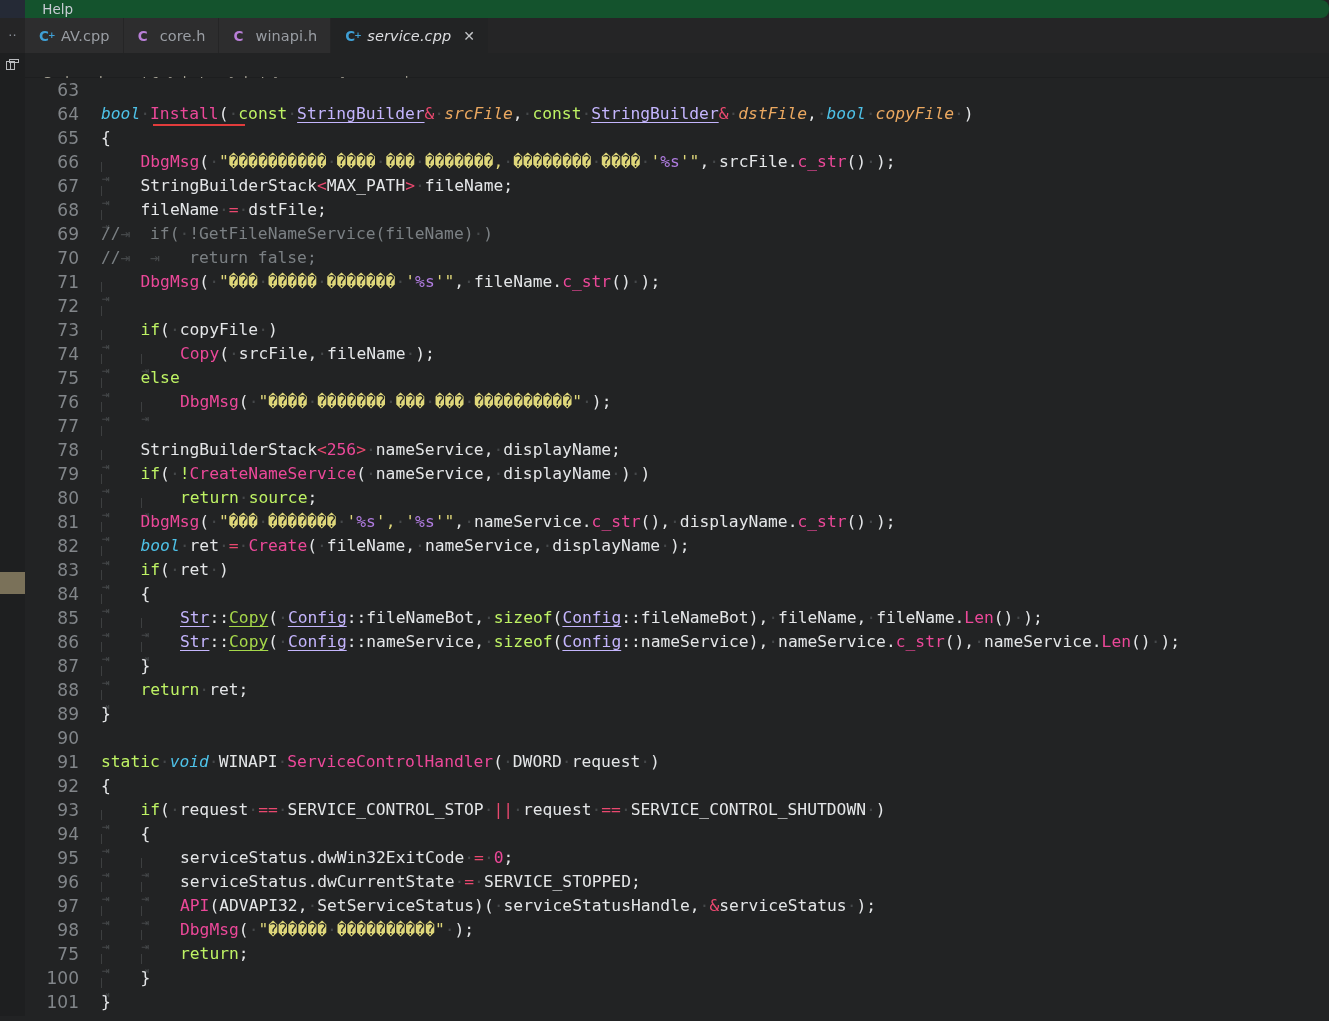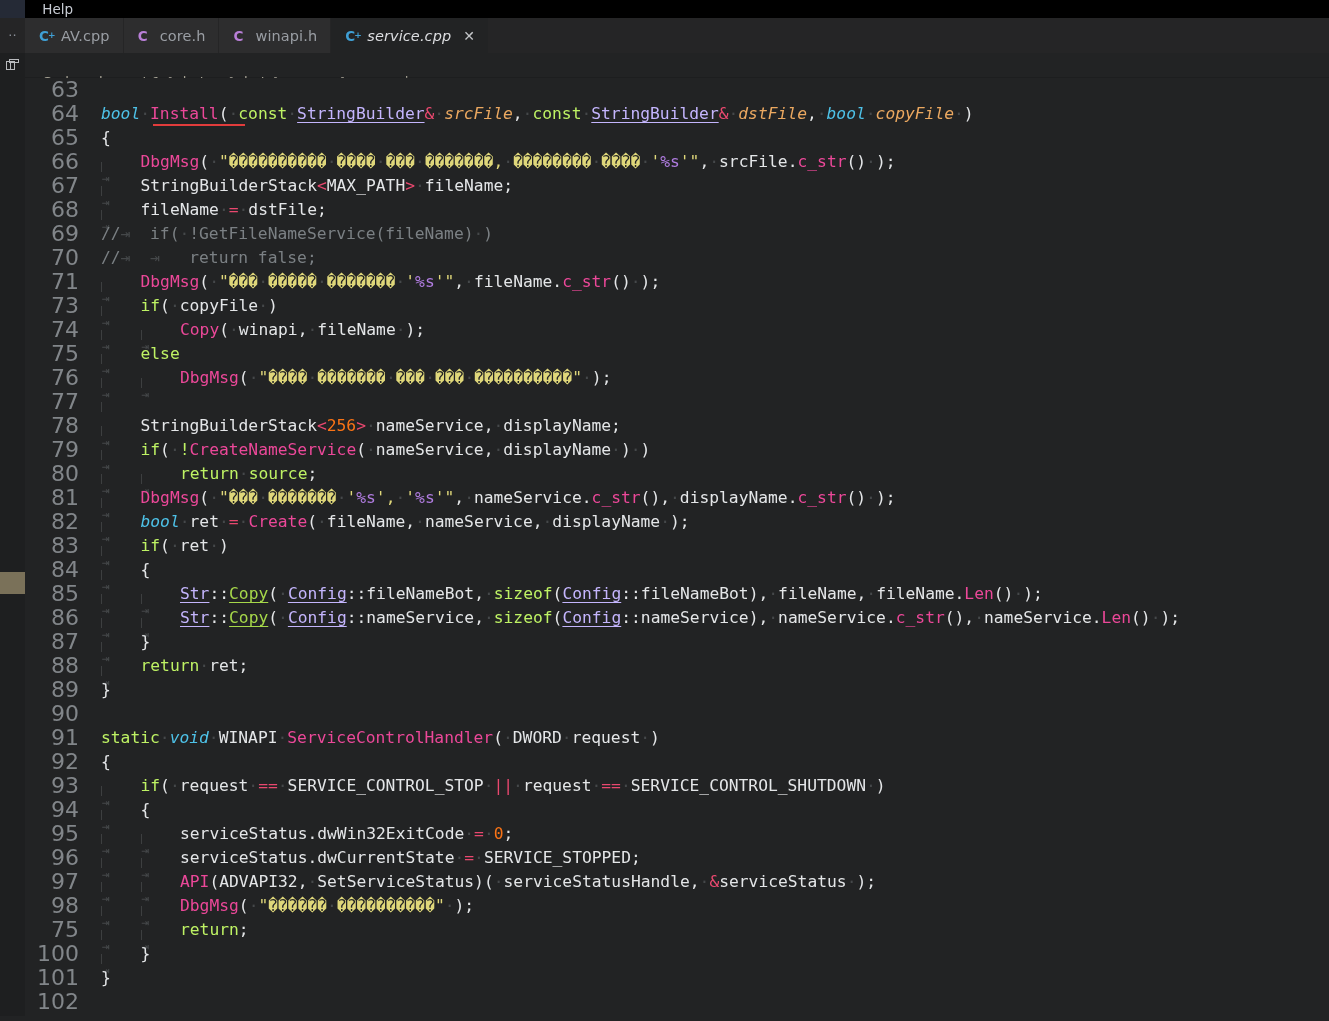--- a/index.html
+++ b/index.html
@@ -5,22 +5,22 @@
   * { margin:0; padding:0; box-sizing:border-box; }
   html,body { width:1329px; height:1021px; overflow:hidden; }
   body {
     background:#222324;
     font-family:"DejaVu Sans Mono", monospace;
     -webkit-font-smoothing:antialiased;
   }
 
   
   #menubar {
-    height:18px; background:#000000; position:relative;
-    display:flex; align-items:center;
+    height:18px; background:#14532d; position:relative;
+    display:flex; align-items:center;border-radius:8px;
   }
   #menubar .mi {
     font-family:"DejaVu Sans","Liberation Sans",sans-serif;
     font-size:13.5px; color:#c8ccd4; line-height:18px;
     padding:0 9px; white-space:nowrap;
   }
   #menubar .mi.clipped { padding-left:0; margin-left:-2px; }
   #menubar .strut { position:absolute; left:0; top:0; width:25px; height:18px; background:#252a36; }
 
   
@@ -87,21 +87,21 @@
     width:25px; min-width:25px; background:#1e1f20; position:relative;
   }
   #overviewstrip .marker {
     position:absolute; left:0; width:25px; height:22px; background:#7a7159;
   }
   #codearea { flex:1; position:relative; }
 
   .row { height:24px; display:flex; align-items:center; white-space:pre; }
   .ln {
     width:76px; min-width:76px; text-align:right; padding-right:22px;
-    color:#82868a; font-size:22px; line-height:24px;
+    color:#82868a; font-size:17px; line-height:24px;
     font-family:"DejaVu Sans","Liberation Sans",sans-serif;
   }
   .code {
     font-family:"DejaVu Sans Mono","Liberation Mono",monospace;
     font-size:16.3px; line-height:24px; color:#dfe1e4;
     position:relative; flex:1;
   }
 
   
   .g { display:inline-block; width:39.5px; position:relative; }
@@ -116,21 +116,21 @@
 
   
   .kw   { color:#bef264; }          
   .kwi  { color:#4ec2e8; font-style:italic; } 
   .typ  { color:#c4b5fd; text-decoration:underline; text-underline-offset:3px; } 
   .fn   { color:#ec4899; }          
   .id   { color:#e4e6e8; }          
   .par  { color:#eba860; font-style:italic; }  
   .str  { color:#dfd77a; }          
   .fmt  { color:#b07ce0; }          
-  .num  { color:#f97316; }          
+  .num  { color:#ec4899; }          
   .cmt  { color:#7b8084; }          
   .op   { color:#e9486f; }          
   .ws   { color:#45484a; }          
   .tofu { color:#dfd77a; }
   .ulfn { color:#a6d84a; text-decoration:underline; text-underline-offset:3px; }
 
   .errmark {
     position:absolute; height:2px; background:#e23c3c; top:19px;
   }
 </style>
@@ -226,24 +226,25 @@
     <div class="row"><span class="ln">67</span><span class="code"><span class="g"><span class="arr">⇥</span></span><span class="id">StringBuilderStack</span><span class="op">&lt;</span><span class="id">MAX_PATH</span><span class="op">&gt;</span><span class="ws">·</span><span class="id">fileName;</span></span></div>
 
     <div class="row"><span class="ln">68</span><span class="code"><span class="g"><span class="arr">⇥</span></span><span class="id">fileName</span><span class="ws">·</span><span class="op">=</span><span class="ws">·</span><span class="id">dstFile;</span></span></div>
 
     <div class="row"><span class="ln">69</span><span class="code"><span class="cmt">//</span><span class="ws">⇥</span><span class="cmt">  if(</span><span class="ws">·</span><span class="cmt">!GetFileNameService(fileName)</span><span class="ws">·</span><span class="cmt">)</span></span></div>
 
     <div class="row"><span class="ln">70</span><span class="code"><span class="cmt">//</span><span class="ws">⇥</span><span class="ws">  ⇥</span><span class="cmt">   return false;</span></span></div>
 
     <div class="row"><span class="ln">71</span><span class="code"><span class="g"><span class="arr">⇥</span></span><span class="fn">DbgMsg</span><span class="id">(</span><span class="ws">·</span><span class="str">"</span><span class="tofu">���</span><span class="ws">·</span><span class="tofu">�����</span><span class="ws">·</span><span class="tofu">�������</span><span class="ws">·</span><span class="str">'</span><span class="fmt">%s</span><span class="str">'"</span><span class="id">,</span><span class="ws">·</span><span class="id">fileName.</span><span class="fn">c_str</span><span class="id">()</span><span class="ws">·</span><span class="id">);</span></span></div>
 
+    <div class="row"><span class="ln">72</span><span class="code"><span class="g"></span></span></div>
 
     <div class="row"><span class="ln">73</span><span class="code"><span class="g"><span class="arr">⇥</span></span><span class="kw">if</span><span class="id">(</span><span class="ws">·</span><span class="id">copyFile</span><span class="ws">·</span><span class="id">)</span></span></div>
 
-    <div class="row"><span class="ln">74</span><span class="code"><span class="g"><span class="arr">⇥</span></span><span class="g"><span class="arr">⇥</span></span><span class="fn">Copy</span><span class="id">(</span><span class="ws">·</span><span class="id">winapi,</span><span class="ws">·</span><span class="id">fileName</span><span class="ws">·</span><span class="id">);</span></span></div>
+    <div class="row"><span class="ln">74</span><span class="code"><span class="g"><span class="arr">⇥</span></span><span class="g"><span class="arr">⇥</span></span><span class="fn">Copy</span><span class="id">(</span><span class="ws">·</span><span class="id">srcFile,</span><span class="ws">·</span><span class="id">fileName</span><span class="ws">·</span><span class="id">);</span></span></div>
 
     <div class="row"><span class="ln">75</span><span class="code"><span class="g"><span class="arr">⇥</span></span><span class="kw">else</span></span></div>
 
     <div class="row"><span class="ln">76</span><span class="code"><span class="g"><span class="arr">⇥</span></span><span class="g"><span class="arr">⇥</span></span><span class="fn">DbgMsg</span><span class="id">(</span><span class="ws">·</span><span class="str">"</span><span class="tofu">����</span><span class="ws">·</span><span class="tofu">�������</span><span class="ws">·</span><span class="tofu">���</span><span class="ws">·</span><span class="tofu">���</span><span class="ws">·</span><span class="tofu">����������</span><span class="str">"</span><span class="ws">·</span><span class="id">);</span></span></div>
 
     <div class="row"><span class="ln">77</span><span class="code"><span class="g"></span></span></div>
 
     <div class="row"><span class="ln">78</span><span class="code"><span class="g"><span class="arr">⇥</span></span><span class="id">StringBuilderStack</span><span class="op">&lt;</span><span class="num">256</span><span class="op">&gt;</span><span class="ws">·</span><span class="id">nameService,</span><span class="ws">·</span><span class="id">displayName;</span></span></div>
 
     <div class="row"><span class="ln">79</span><span class="code"><span class="g"><span class="arr">⇥</span></span><span class="kw">if</span><span class="id">(</span><span class="ws">·</span><span class="kw">!</span><span class="fn">CreateNameService</span><span class="id">(</span><span class="ws">·</span><span class="id">nameService,</span><span class="ws">·</span><span class="id">displayName</span><span class="ws">·</span><span class="id">)</span><span class="ws">·</span><span class="id">)</span></span></div>

